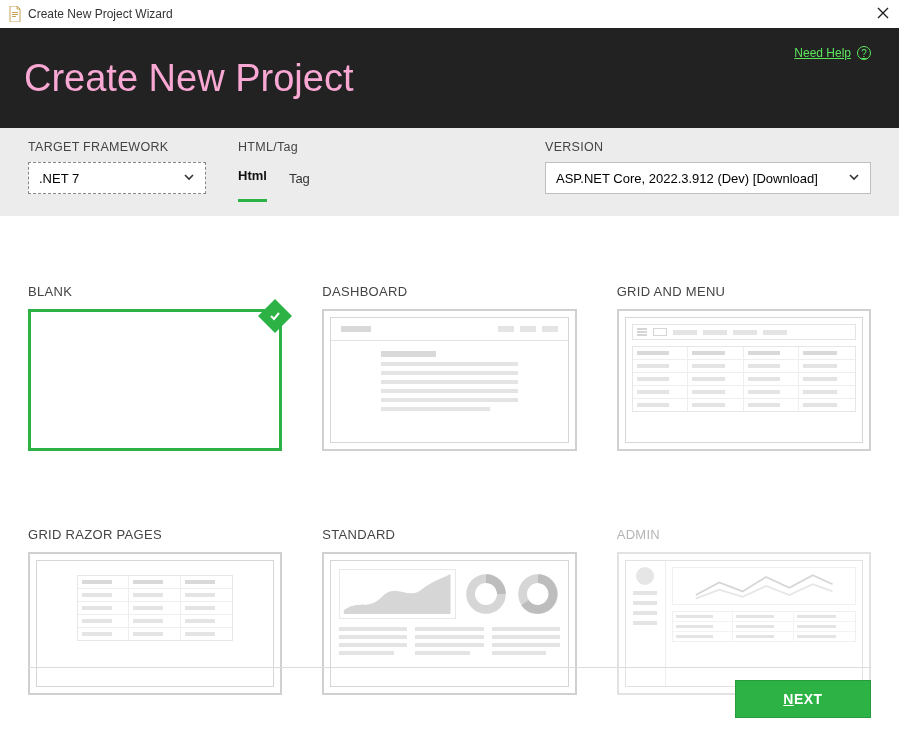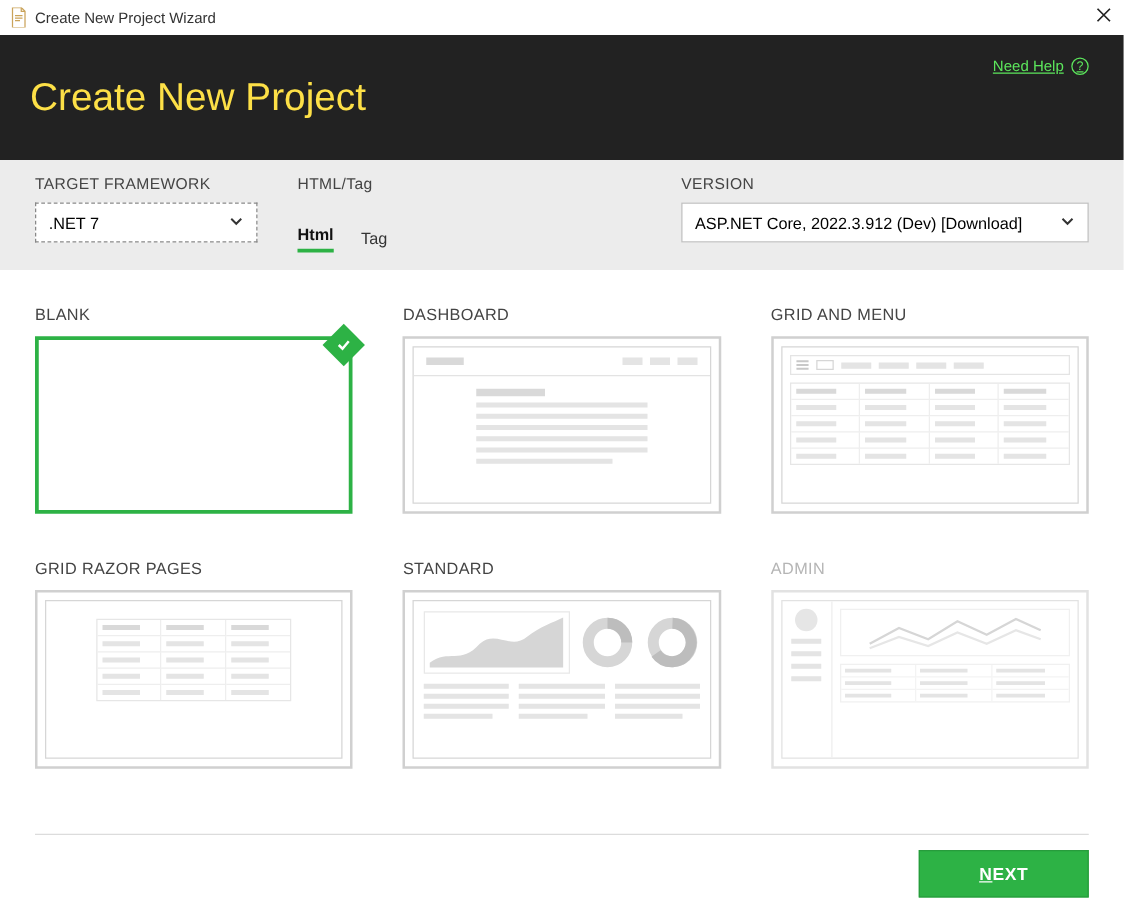--- a/index.html
+++ b/index.html
@@ -11,40 +11,40 @@
   .titlebar .close { position: absolute; right: 10px; top: 6px; cursor: pointer; font-size: 16px; line-height: 1; color: #222; }
 
   
   .header { background: #222; color: #fff; height: 100px; display: flex; align-items: center; justify-content: space-between; padding: 0 28px 0 24px; position: relative; }
   .logo { display: flex; align-items: center; gap: 8px; }
   .logo-text { font-size: 26px; font-weight: 400; letter-spacing: 0.2px; }
   .logo-text .bold { font-weight: 600; }
   .logo-reg { font-size: 11px; position: relative; top: -10px; left: -2px; }
   .help { color: #5ce65c; font-size: 12px; text-decoration: underline; display: inline-flex; align-items: center; gap: 6px; cursor: pointer; position: absolute; right: 28px; top: 18px; }
   .help-circle { width: 14px; height: 14px; border: 1.5px solid #5ce65c; border-radius: 50%; display: inline-flex; align-items: center; justify-content: center; font-size: 10px; text-decoration: none; }
-  .title-main { font-size: 31px; font-weight: 300; color: #fde047; }
+  .title-main { font-size: 38px; font-weight: 300; color: #f9a8d4; }
 
   
   .filters { background: #ececec; height: 88px; display: flex; align-items: flex-start; padding: 12px 28px 0 28px; gap: 32px; }
   .filter-col { display: flex; flex-direction: column; gap: 8px; }
   .filter-label { font-size: 12.5px; color: #444; letter-spacing: 0.3px; }
   .dropdown { height: 32px; background: #fff; border: 1px dashed #888; display: inline-flex; align-items: center; padding: 0 10px; font-size: 13px; min-width: 178px; justify-content: space-between; cursor: pointer; }
   .dropdown.solid { border-style: solid; border-color: #bfbfbf; min-width: 326px; }
   .chev { margin-left: 10px; }
   .tabs { display: flex; gap: 22px; margin-top: 8px; height: 32px; align-items: flex-end; }
-  .tab { font-size: 13px; padding-bottom: 4px; cursor: pointer; color: #333; }
+  .tab { font-size: 13px; padding-bottom: 16px; cursor: pointer; color: #333; }
   .tab.active { font-weight: 700; color: #111; border-bottom: 3px solid #2db245; }
   .filter-col.right { margin-left: auto; }
 
   
   .grid-wrap { padding: 28px 28px 0 28px; }
   .tmpl-grid { display: grid; grid-template-columns: repeat(3, 1fr); column-gap: 40px; row-gap: 36px; }
   .tmpl { display: flex; flex-direction: column; gap: 10px; cursor: pointer; }
   .tmpl.disabled { cursor: default; }
-  .tmpl-title { font-size: 13px; color: #444; letter-spacing: 0.3px; }
+  .tmpl-title { font-size: 13px; color: #444; letter-spacing: 0.3px; margin-top: 40px; }
   .tmpl.disabled .tmpl-title { color: #b5b5b5; }
   .card { position: relative; border: 2px solid #d0d0d0; width: 100%; aspect-ratio: 236/132; display: flex; flex-direction: column; overflow: visible; }
   .card-inner { position: absolute; inset: 6px; border: 1px solid #d6d6d6; background: #fff; overflow: hidden; }
   .card-sel { border: 3px solid #2db245; }
   .card-sel .card-inner { border: none; background: #fff; }
   .badge { position: absolute; top: -8px; right: -8px; width: 24px; height: 24px; transform: rotate(45deg); background: #2db245; display: flex; align-items: center; justify-content: center; }
   .badge svg { transform: rotate(-45deg); }
   .tmpl.disabled .card, .tmpl.disabled .card-inner { border-color: #e2e2e2; }
 
   

